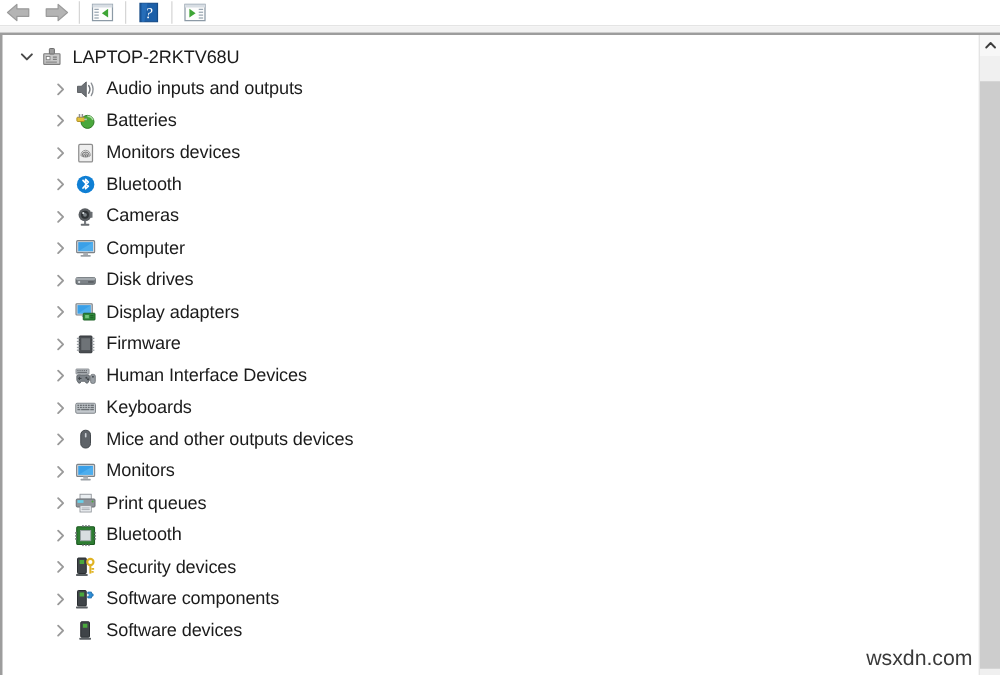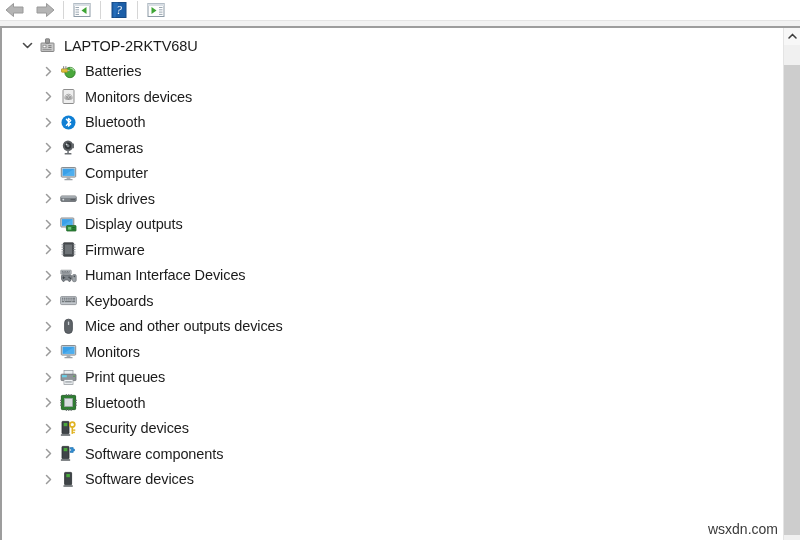--- a/index.html
+++ b/index.html
@@ -73,21 +73,21 @@
     left: 0; top: 5px;
     width: 770px;
   }
   .tree-row {
     height: 25.5px;
     display: flex;
     align-items: center;
     position: relative;
     white-space: nowrap;
   }
-  .tree-row.root { padding-left: 16px; }
+  .tree-row.root { padding-left: 10px; }
   .tree-row.child { padding-left: 37px; }
 
   .chev {
     width: 18px;
     flex: 0 0 auto;
     display: flex;
     align-items: center;
     justify-content: center;
   }
   .chev svg { display: block; }
@@ -137,21 +137,21 @@
     position: absolute;
     left: 0; top: 20px;
     width: 16px; height: 470px;
     background: #cdcdcd;
   }
 
   
   #watermark {
     position: absolute;
     right: 22px; bottom: 3px;
-    font-size: 14px;
+    font-size: 17px;
     color: #3a3a3a;
     font-family: "Liberation Sans", sans-serif;
   }
 </style>
 </head>
 <body>
 
 <div id="toolbar">
 
   <div class="tb-btn">
@@ -227,20 +227,35 @@
           <rect x="6.5" y="1.8" width="4" height="4.4" rx="0.6" fill="#9d9d9d" stroke="#6e6e6e" stroke-width="0.8"></rect>
           <rect x="4" y="8.2" width="3" height="2.6" fill="#ffffff" stroke="#7d7d7d" stroke-width="0.7"></rect>
           <rect x="9.3" y="8.2" width="3.2" height="1" fill="#7d7d7d"></rect>
           <rect x="9.3" y="10" width="3.2" height="1" fill="#7d7d7d"></rect>
           <rect x="3.5" y="12.2" width="9" height="1" fill="#8a8a8a"></rect>
         </svg>
       </span>
       <span class="node-label">LAPTOP-2RKTV68U</span>
     </div>
 
+    <div class="tree-row child">
+      <span class="chev">
+        <svg width="11" height="11" viewBox="0 0 11 11">
+          <path d="M3.5 1.5 L7.5 5.5 L3.5 9.5" fill="none" stroke="#9a9a9a" stroke-width="1.5" stroke-linecap="round" stroke-linejoin="round"></path>
+        </svg>
+      </span>
+      <span class="node-icon">
+        <svg width="17" height="17" viewBox="0 0 17 17">
+          <path d="M2 6 L5 6 L9 2.5 L9 14.5 L5 11 L2 11 Z" fill="#6e7277" stroke="#55585c" stroke-width="0.7" stroke-linejoin="round"></path>
+          <path d="M11 5.5 Q13 8.5 11 11.5" fill="none" stroke="#6e7277" stroke-width="1.2" stroke-linecap="round"></path>
+          <path d="M13 3.5 Q16 8.5 13 13.5" fill="none" stroke="#8d9196" stroke-width="1.1" stroke-linecap="round"></path>
+        </svg>
+      </span>
+      <span class="node-label">Audio inputs and outputs</span>
+    </div>
 
     <div class="tree-row child">
       <span class="chev">
         <svg width="11" height="11" viewBox="0 0 11 11">
           <path d="M3.5 1.5 L7.5 5.5 L3.5 9.5" fill="none" stroke="#9a9a9a" stroke-width="1.5" stroke-linecap="round" stroke-linejoin="round"></path>
         </svg>
       </span>
       <span class="node-icon">
         <svg width="17" height="17" viewBox="0 0 17 17">
           <circle cx="10" cy="9.5" r="5.2" fill="#4aa83c" stroke="#2f7a25" stroke-width="0.8"></circle>
@@ -353,21 +368,21 @@
           <rect x="0.8" y="2" width="13" height="9" rx="0.7" fill="#d2d6da" stroke="#7d8287" stroke-width="0.9"></rect>
           <rect x="2" y="3.1" width="10.6" height="6.8" fill="#3aa0e8"></rect>
           <path d="M2 9.9 L12.6 3.1 L12.6 9.9 Z" fill="#5fb9f2" opacity="0.5"></path>
           <rect x="5.5" y="11" width="3.6" height="1.5" fill="#a9aeb3"></rect>
           <rect x="6.6" y="9.6" width="9.4" height="5.4" rx="0.5" fill="#2e8a3a" stroke="#1e6327" stroke-width="0.8"></rect>
           <rect x="8.1" y="11" width="3" height="2.6" fill="#72c47c"></rect>
           <rect x="12.2" y="11" width="2.6" height="1" fill="#1e6327"></rect>
           <rect x="12.2" y="12.7" width="2.6" height="1" fill="#1e6327"></rect>
         </svg>
       </span>
-      <span class="node-label">Display outputs</span>
+      <span class="node-label">Display adapters</span>
     </div>
 
     <div class="tree-row child">
       <span class="chev">
         <svg width="11" height="11" viewBox="0 0 11 11">
           <path d="M3.5 1.5 L7.5 5.5 L3.5 9.5" fill="none" stroke="#9a9a9a" stroke-width="1.5" stroke-linecap="round" stroke-linejoin="round"></path>
         </svg>
       </span>
       <span class="node-icon">
         <svg width="17" height="17" viewBox="0 0 17 17">

